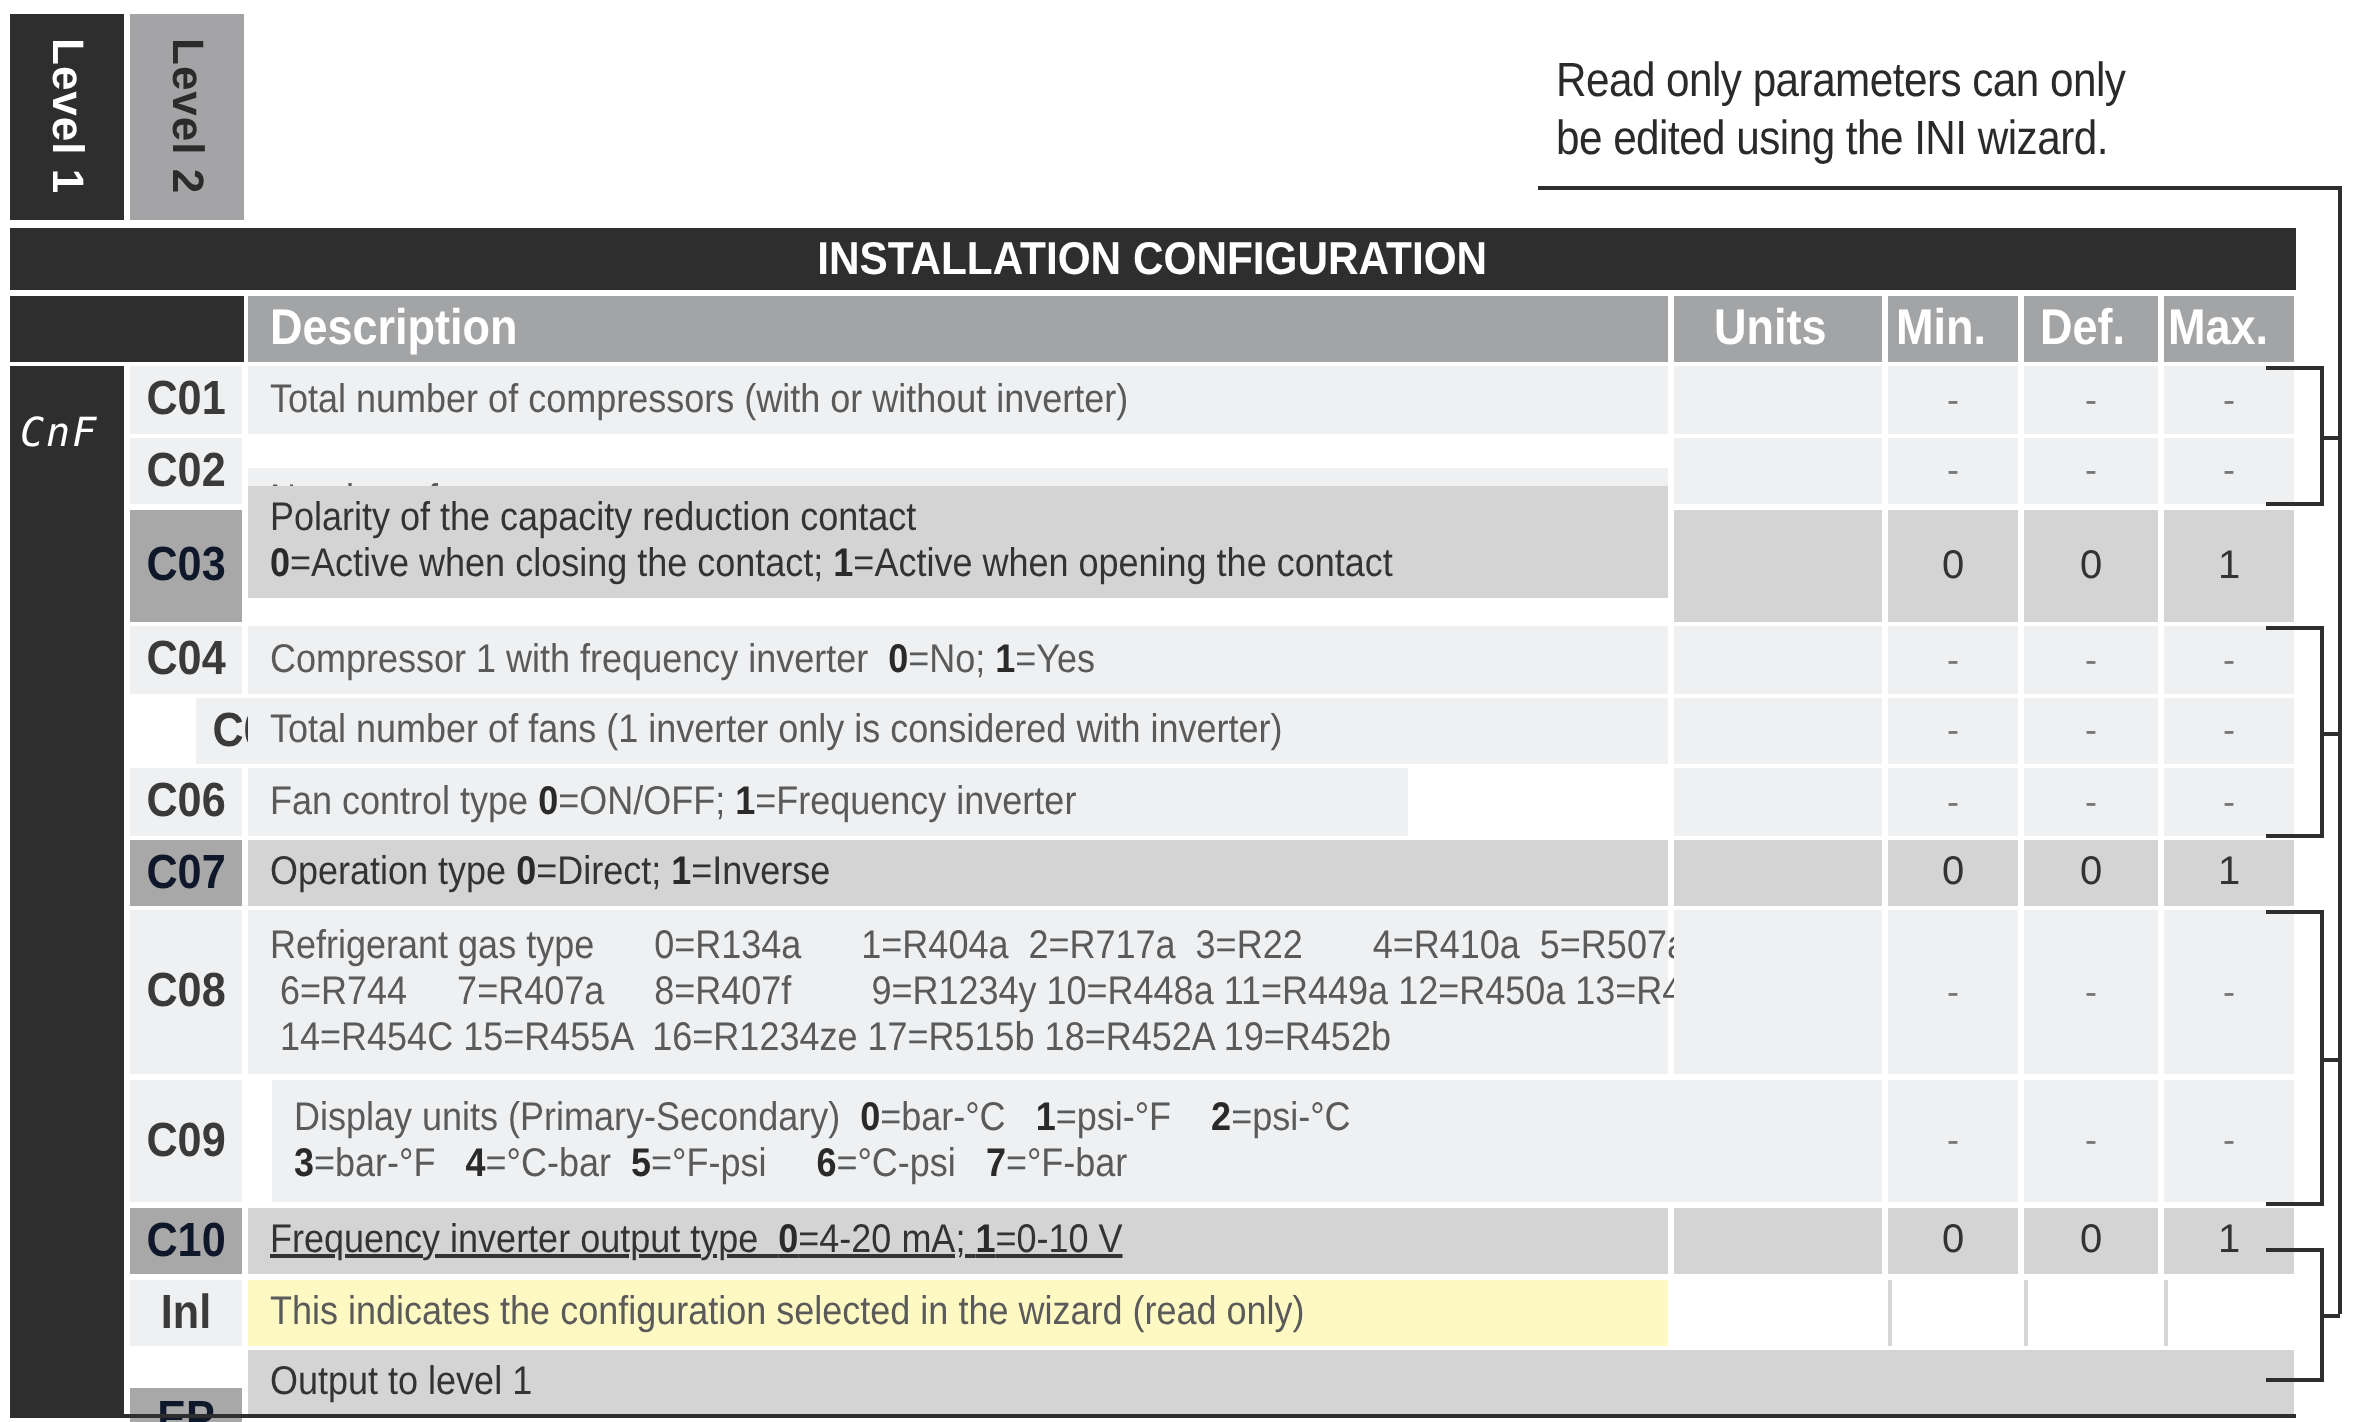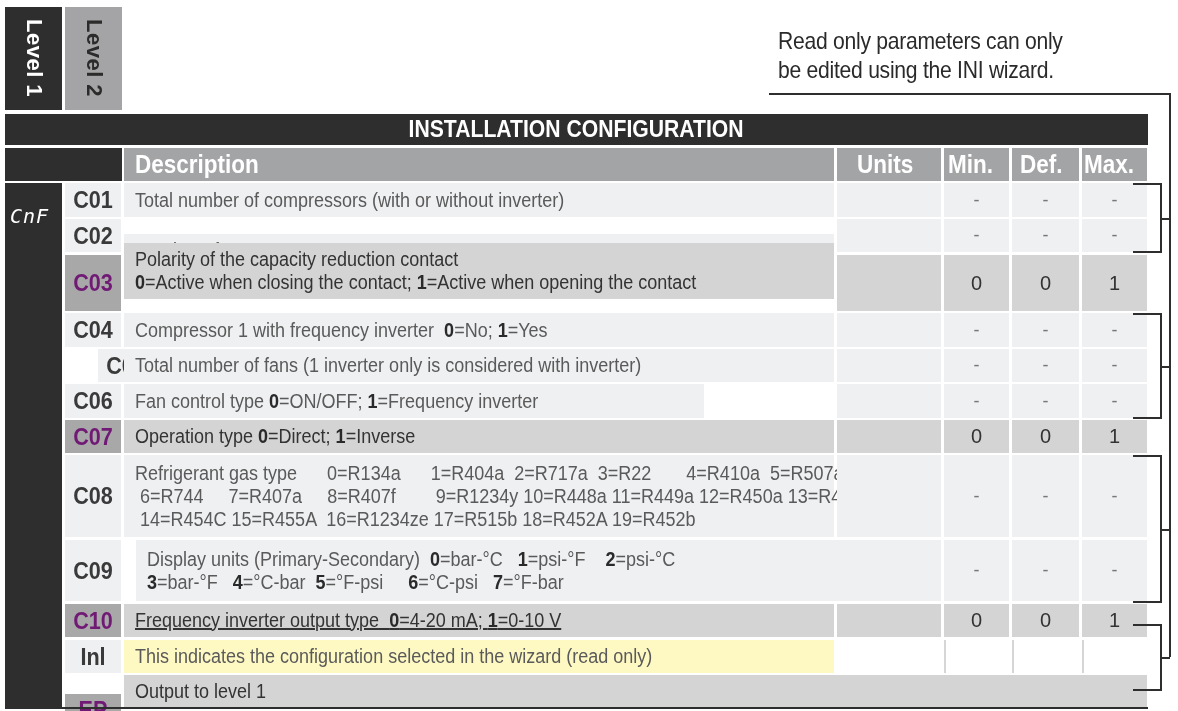--- a/index.html
+++ b/index.html
@@ -16,21 +16,21 @@
   .hdr-cell { top:148px; height:33px; background:#a3a4a6; color:#ffffff; font-weight:bold; font-size:25px; display:flex; align-items:center; }
   .hdr-cell span { transform:scaleX(0.9); transform-origin:left center; white-space:nowrap; }
   .level-col { left:5px; top:183px; width:57px; height:524px; background:#2e2e2e; }
   .cnf { left:10px; top:204px; width:48px; color:#ffffff; font-family:"DejaVu Sans Mono", monospace; font-size:20px; font-style:italic; letter-spacing:1px; }
   .code { left:65px; width:56px; display:flex; align-items:center; justify-content:center; font-weight:bold; font-size:24px; color:#3a3a3a; }
   .code span { transform:scaleX(0.9); }
   .desc { left:124px; width:710px; padding-left:11px; display:flex; flex-direction:column; justify-content:center; font-size:20px; color:#5a5a5a; line-height:23px; }
   .desc .line { white-space:pre; transform:scaleX(0.9); transform-origin:left center; }
   .cell { display:flex; align-items:center; justify-content:center; font-size:20px; color:#555; }
   .row-normal { background:#eff0f2; }
-  .row-hl-code { background:#a8a8a8; color:#701a75; }
+  .row-hl-code { background:#a8a8a8; color:#0f172a; }
   .row-hl { background:#d4d4d5; color:#3a3a3a; }
   .row-white { background:#fef9c3; }
   .row-white-cell { background:#ffffff; border-left:2px solid #d6d6d6; }
   .row-hl .line, .row-hl { color:#333; }
   .dash { color:#777; font-size:18px; }
   b { color:#2a2a2a; }
   .line-k { position:absolute; background:#2e2e2e; }
 </style>
 </head>
 <body>

